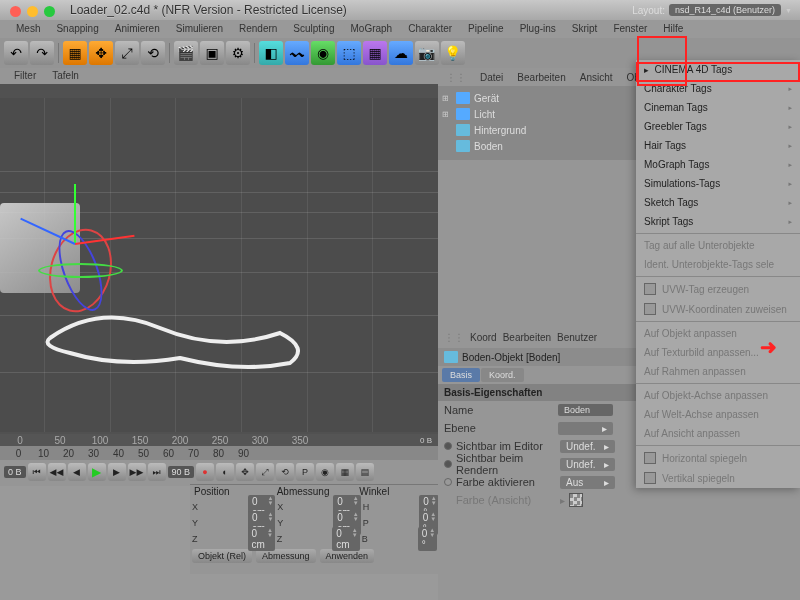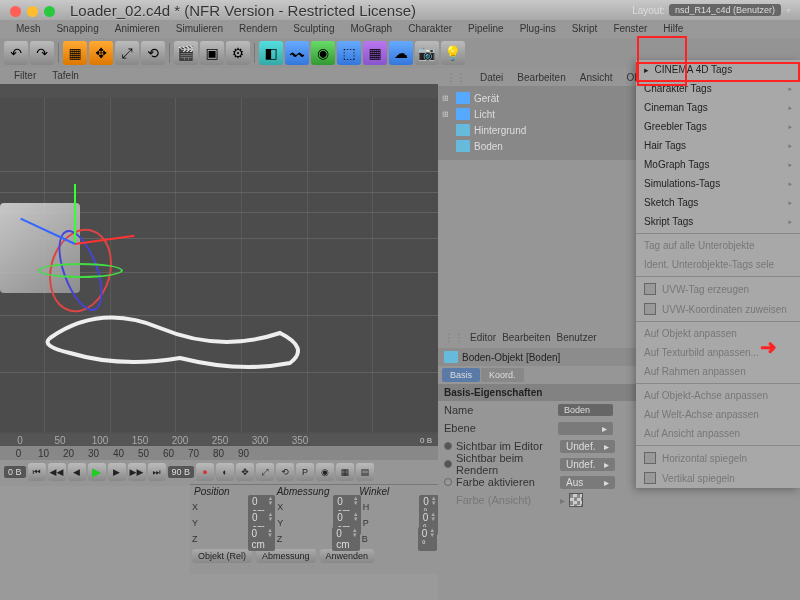--- a/index.html
+++ b/index.html
@@ -5,21 +5,21 @@
 * { margin: 0; padding: 0; box-sizing: border-box; font-family: Arial, sans-serif; font-size: 10px; }
 body { background: #9a9a9a; width: 800px; height: 600px; overflow: hidden; position: relative; }
 
 .mac-buttons { position: absolute; top: 6px; left: 10px; display: flex; gap: 6px; }
 .mac-btn { width: 11px; height: 11px; border-radius: 50%; }
 .mac-red { background: #ff5f56; }
 .mac-yel { background: #ffbd2e; }
 .mac-grn { background: #27c93f; }
 
 .titlebar { height: 20px; background: linear-gradient(#c8c8c8, #a8a8a8); display: flex; align-items: center; padding-left: 70px; justify-content: space-between; padding-right: 8px; }
-.title-text { color: #333; font-size: 15px; text-shadow: 0 1px 0 rgba(255,255,255,0.3); }
+.title-text { color: #333; font-size: 12px; text-shadow: 0 1px 0 rgba(255,255,255,0.3); }
 .layout-right { display: flex; align-items: center; gap: 4px; color: #ddd; font-size: 10px; }
 .layout-input { background: #666; color: #ddd; padding: 1px 6px; border-radius: 3px; font-size: 9px; }
 .tri { color: #ccc; font-size: 7px; }
 
 .menubar { height: 18px; background: #999; display: flex; padding-left: 8px; }
 .menu-item { padding: 3px 8px; color: #333; cursor: default; }
 
 .toolbar { height: 30px; background: #949494; display: flex; align-items: center; padding: 0 4px; gap: 2px; }
 .tool-icon { width: 24px; height: 24px; border-radius: 3px; display: flex; align-items: center; justify-content: center; font-size: 14px; }
 .tool-sep { width: 1px; height: 20px; background: #777; margin: 0 2px; }
@@ -64,21 +64,21 @@
 .timeline { height: 40px; background: #969696; width: 438px; }
 .tl-ruler { height: 14px; background: #888; display: flex; color: #333; font-size: 8px; align-items: center; padding: 0 6px; }
 .tl-ruler span { width: 25px; text-align: center; }
 .tl-controls { height: 24px; display: flex; align-items: center; gap: 2px; padding: 0 4px; }
 .tl-btn { width: 18px; height: 18px; background: linear-gradient(#bbb, #888); border-radius: 3px; display: flex; align-items: center; justify-content: center; font-size: 9px; color: #222; }
 .tl-field { background: #555; color: #ddd; padding: 1px 4px; border-radius: 2px; font-size: 9px; }
 .tl-play { color: #2c2; font-size: 12px; }
 .tl-rec { color: #d33; }
 
 .bottom-panel { position: absolute; left: 190px; top: 484px; width: 248px; height: 90px; background: #969696; border-top: 1px solid #777; }
-.bp-headers { display: flex; height: 14px; color: #222; font-size: 9px; font-style: italic; }
+.bp-headers { display: flex; height: 14px; color: #222; font-size: 9px; }
 .bp-headers span { flex: 1; padding: 1px 4px; }
 .bp-row { display: flex; height: 16px; align-items: center; gap: 2px; padding: 0 2px; }
 .bp-label { width: 12px; color: #333; font-size: 9px; }
 .bp-field { background: #666; color: #ddd; padding: 1px 10px 1px 4px; border-radius: 2px; font-size: 9px; width: 44px; position: relative; margin-left: 48px; }
 .bp-arrows { position: absolute; right: 2px; top: 1px; font-size: 6px; line-height: 5px; color: #aaa; }
 .bp-bottom { display: flex; gap: 4px; padding: 2px; }
 .bp-btn { background: linear-gradient(#aaa, #888); padding: 2px 6px; border-radius: 3px; font-size: 9px; color: #222; }
 
 .right-col { position: absolute; left: 438px; top: 68px; right: 0; bottom: 0; background: #969696; display: flex; flex-direction: column; }
 
@@ -366,21 +366,21 @@
           <span class="dot on"></span>
           <span class="dot on"></span>
           <span class="ball-icon"></span>
         </div>
     </div>
   </div>
 
   <div class="attr-panel">
     <div class="attr-header">
       <span style="color:#777">⋮⋮</span>
-      <span>Editor</span>
+      <span>Koord</span>
       <span>Bearbeiten</span>
       <span>Benutzer</span>
     </div>
     <div class="attr-title">
       <span class="obj-icon floor"></span>
       <span>Boden-Objekt [Boden]</span>
     </div>
     <div class="attr-tabs">
       <span class="attr-tab active">Basis</span>
       <span class="attr-tab">Koord.</span>

